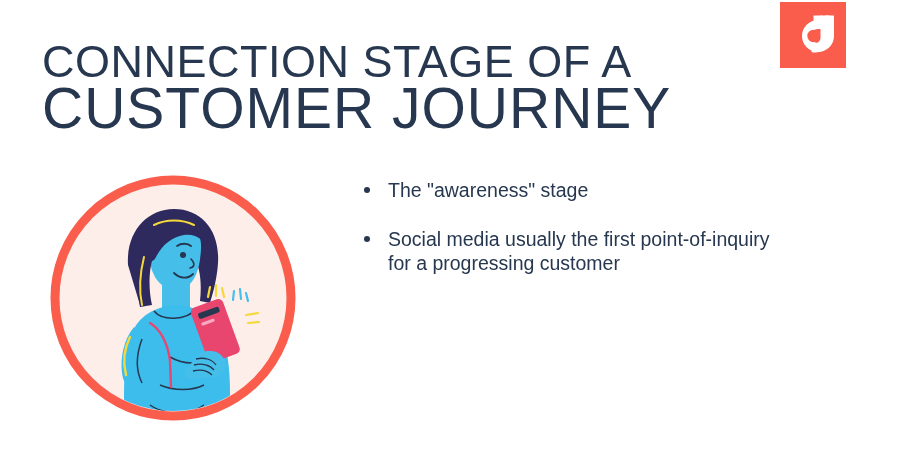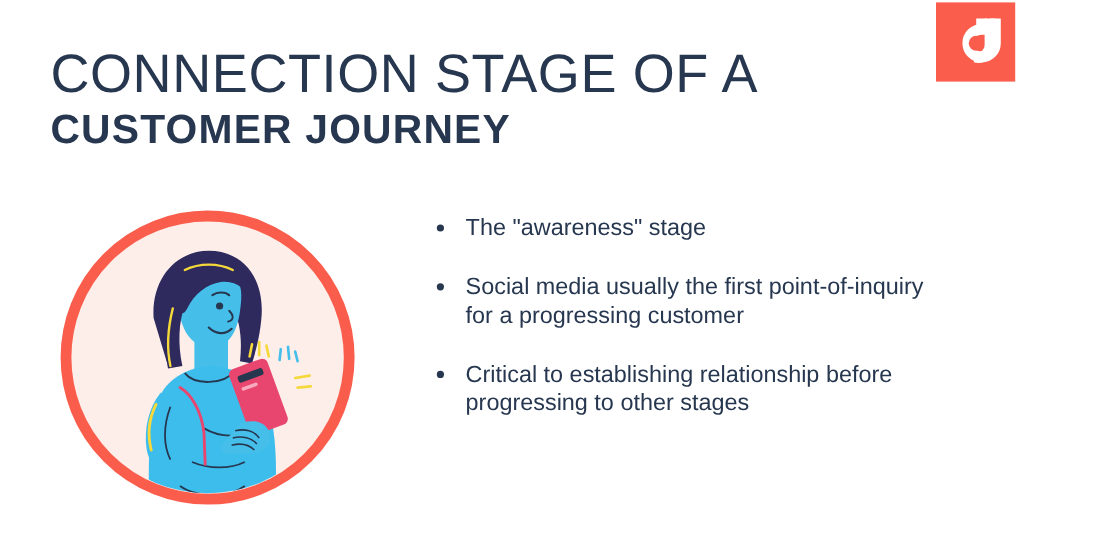--- a/index.html
+++ b/index.html
@@ -45,22 +45,22 @@
     font-family: "Liberation Sans", sans-serif;
     letter-spacing: 0.5px;
     line-height: 47px;
     white-space: nowrap;
   }
   .title-line-1 {
     font-size: 45px;
     font-weight: 400;
   }
   .title-line-2 {
-    font-size: 34px;
-    font-weight: 700;
+    font-size: 57px;
+    font-weight: 400;
     letter-spacing: 1px;
   }
 
   
   .illus-wrap {
     position: absolute;
     left: 50px;
     top: 175px;
     width: 246px;
     height: 246px;
@@ -246,19 +246,15 @@
 
   <ul class="bullets">
     <li class="bullet-item">
       <span class="bullet-dot"></span>
       <span class="bullet-text">The "awareness" stage</span>
     </li>
     <li class="bullet-item">
       <span class="bullet-dot"></span>
       <span class="bullet-text">Social media usually the first point-of-inquiry for a progressing customer</span>
     </li>
-    <li class="bullet-item">
-      <span class="bullet-dot"></span>
-      <span class="bullet-text">Critical to establishing relationship before progressing to other stages</span>
-    </li>
   </ul>
 
 </div>
 
 </body></html>

